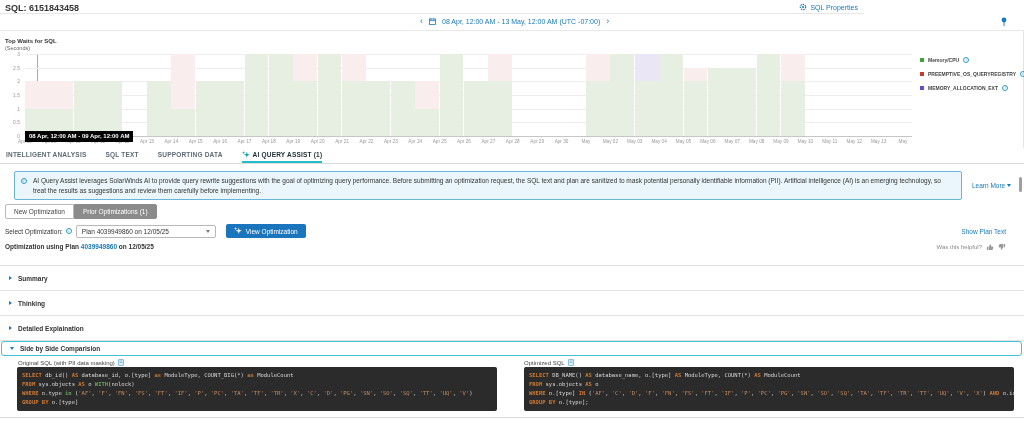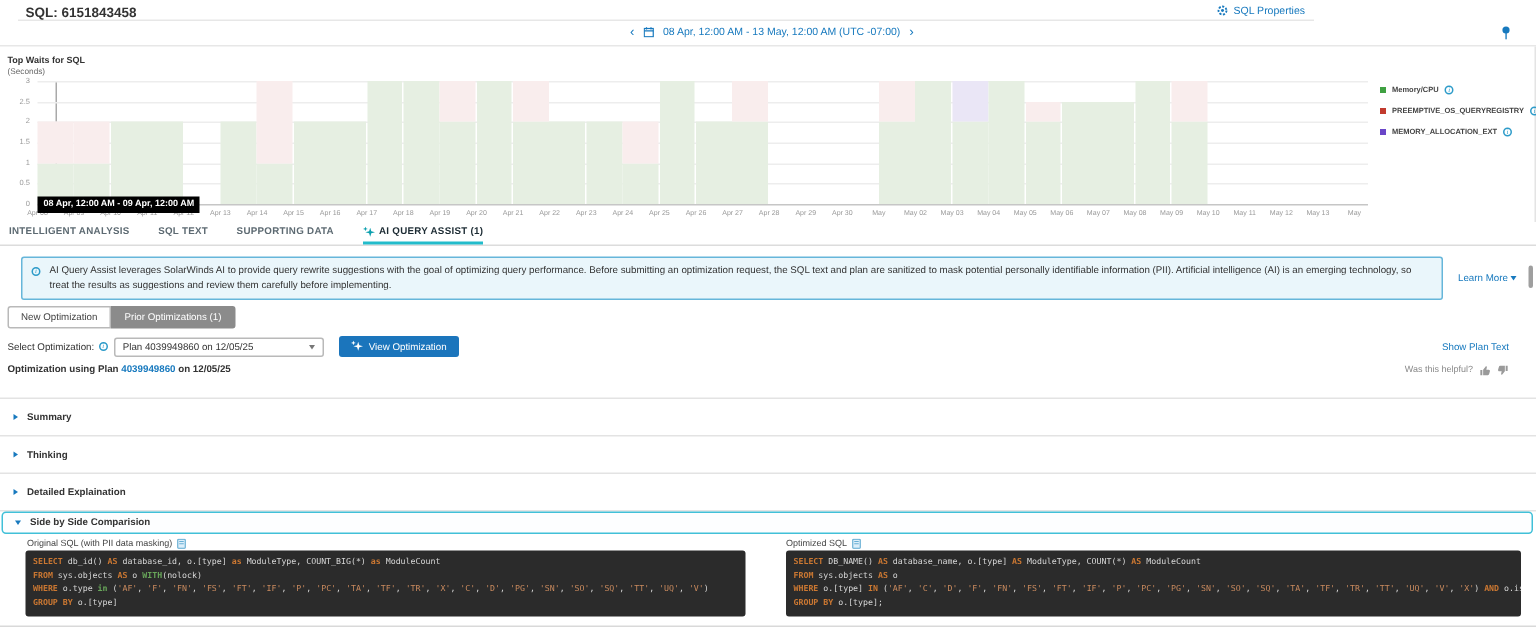--- a/index.html
+++ b/index.html
@@ -1,21 +1,21 @@
 <!DOCTYPE html>
 <html><head>
 <meta charset="utf-8">
 <style>
   * { margin:0; padding:0; box-sizing:border-box; }
   html,body { background:#fff; }
   .app { position:relative; width:1024px; height:425px; background:#fff; overflow:hidden;
          font-family:"Liberation Sans", sans-serif; color:#333; }
 
   
-  .hdr { position:absolute; left:12px; top:0; width:864px; height:14px; border-bottom:1px solid #e7e7e7; }
+  .hdr { position:absolute; left:0; top:0; width:864px; height:14px; border-bottom:1px solid #e7e7e7; }
   .hdr-title { position:absolute; left:5px; top:3px; font-size:9px; font-weight:bold; color:#333; }
   .hdr-props { position:absolute; right:6px; top:3px; font-size:7px; color:#1779be; display:flex; align-items:center; gap:3px; cursor:pointer; }
 
   
   .datebar { position:absolute; left:0; top:14px; width:1024px; height:17px; border-bottom:1px solid #e7e7e7; }
   .date-ctr { position:absolute; left:420px; top:3px; display:flex; align-items:center; gap:6px; color:#1779be; font-size:7px; }
   .nav-chev { font-size:9px; line-height:9px; color:#1779be; cursor:pointer; }
   .pin-btn { position:absolute; right:16px; top:3px; cursor:pointer; }
 
   

